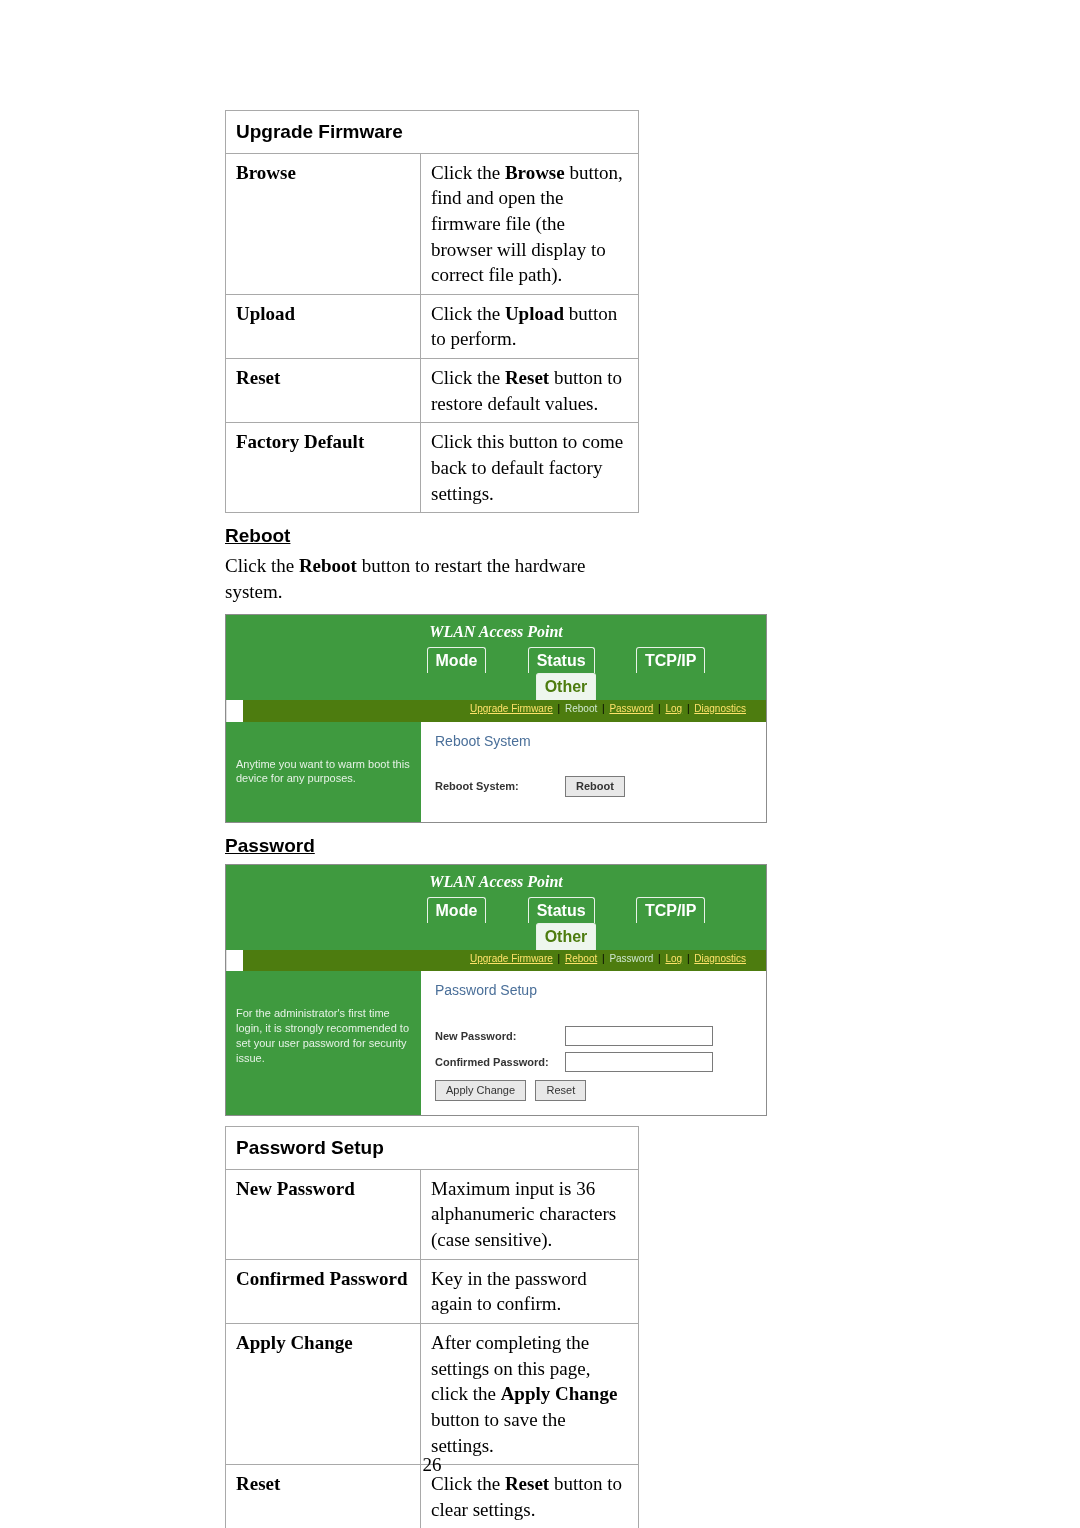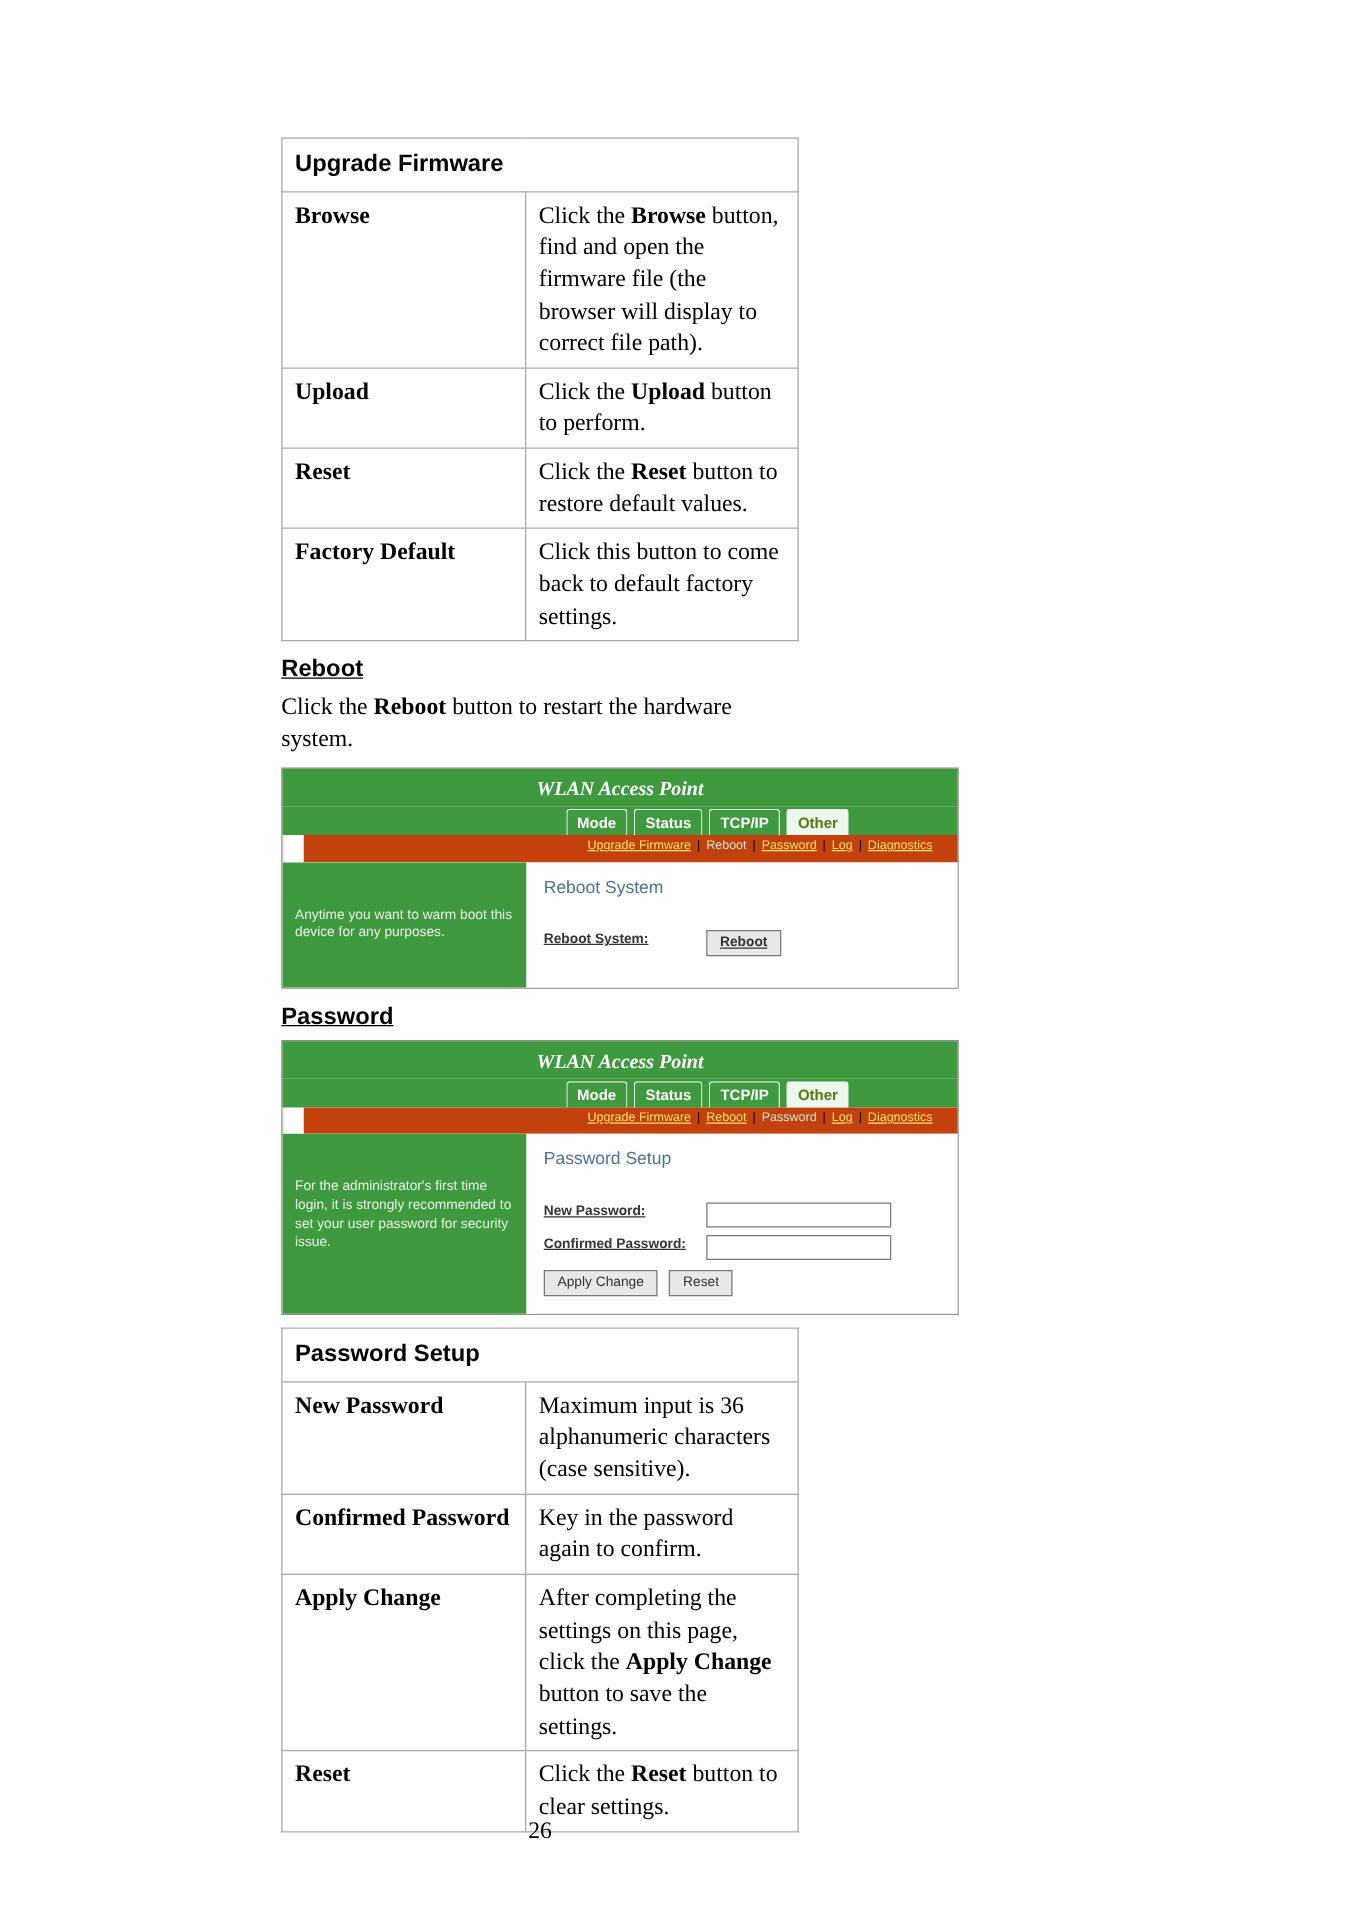--- a/index.html
+++ b/index.html
@@ -89,35 +89,35 @@
   .shot .tabrow .tabs {
     display: inline-block;
     margin-left: 140px;
   }
   .shot .tabrow .tab {
     display: inline-block;
     background: #3f9a3f;
     color: #fff;
     font-family: Arial, sans-serif;
     font-weight: bold;
-    font-size: 12px;
+    font-size: 16px;
     padding: 2px 8px;
     border: 1px solid #e8f2e8;
     border-bottom: none;
-    margin: 0 1px;
+    margin: 0 19px;
     border-top-left-radius: 3px;
     border-top-right-radius: 3px;
     vertical-align: bottom;
   }
   .shot .tabrow .tab.active {
     background: #eef6ee;
     color: #4d7c0f;
   }
   .shot .sublinks {
-    background: #c2410c;
+    background: #4d7c0f;
     text-align: right;
     padding: 2px 18px 6px 0;
     font-size: 10px;
     margin-left: 17px;
   }
   .shot .sublinks a {
     color: #ffe26a;
     text-decoration: underline;
     margin: 0 2px;
   }
@@ -149,22 +149,21 @@
     font-size: 14px;
     margin-bottom: 26px;
   }
   .shot .formrow {
     margin: 6px 0;
     font-family: Arial, sans-serif;
     font-weight: bold;
     font-size: 11px;
     color: #333;
     display: flex;
-    align-items: flex-start;
-    text-decoration: underline;
+    align-items: center;
   }
   .shot .formrow label { width: 130px; display: inline-block; }
   .shot input[type="text"],
   .shot input[type="password"] {
     width: 140px;
     height: 18px;
     border: 1px solid #7a7a7a;
     background: #fff;
     font-size: 11px;
     padding: 0 3px;

